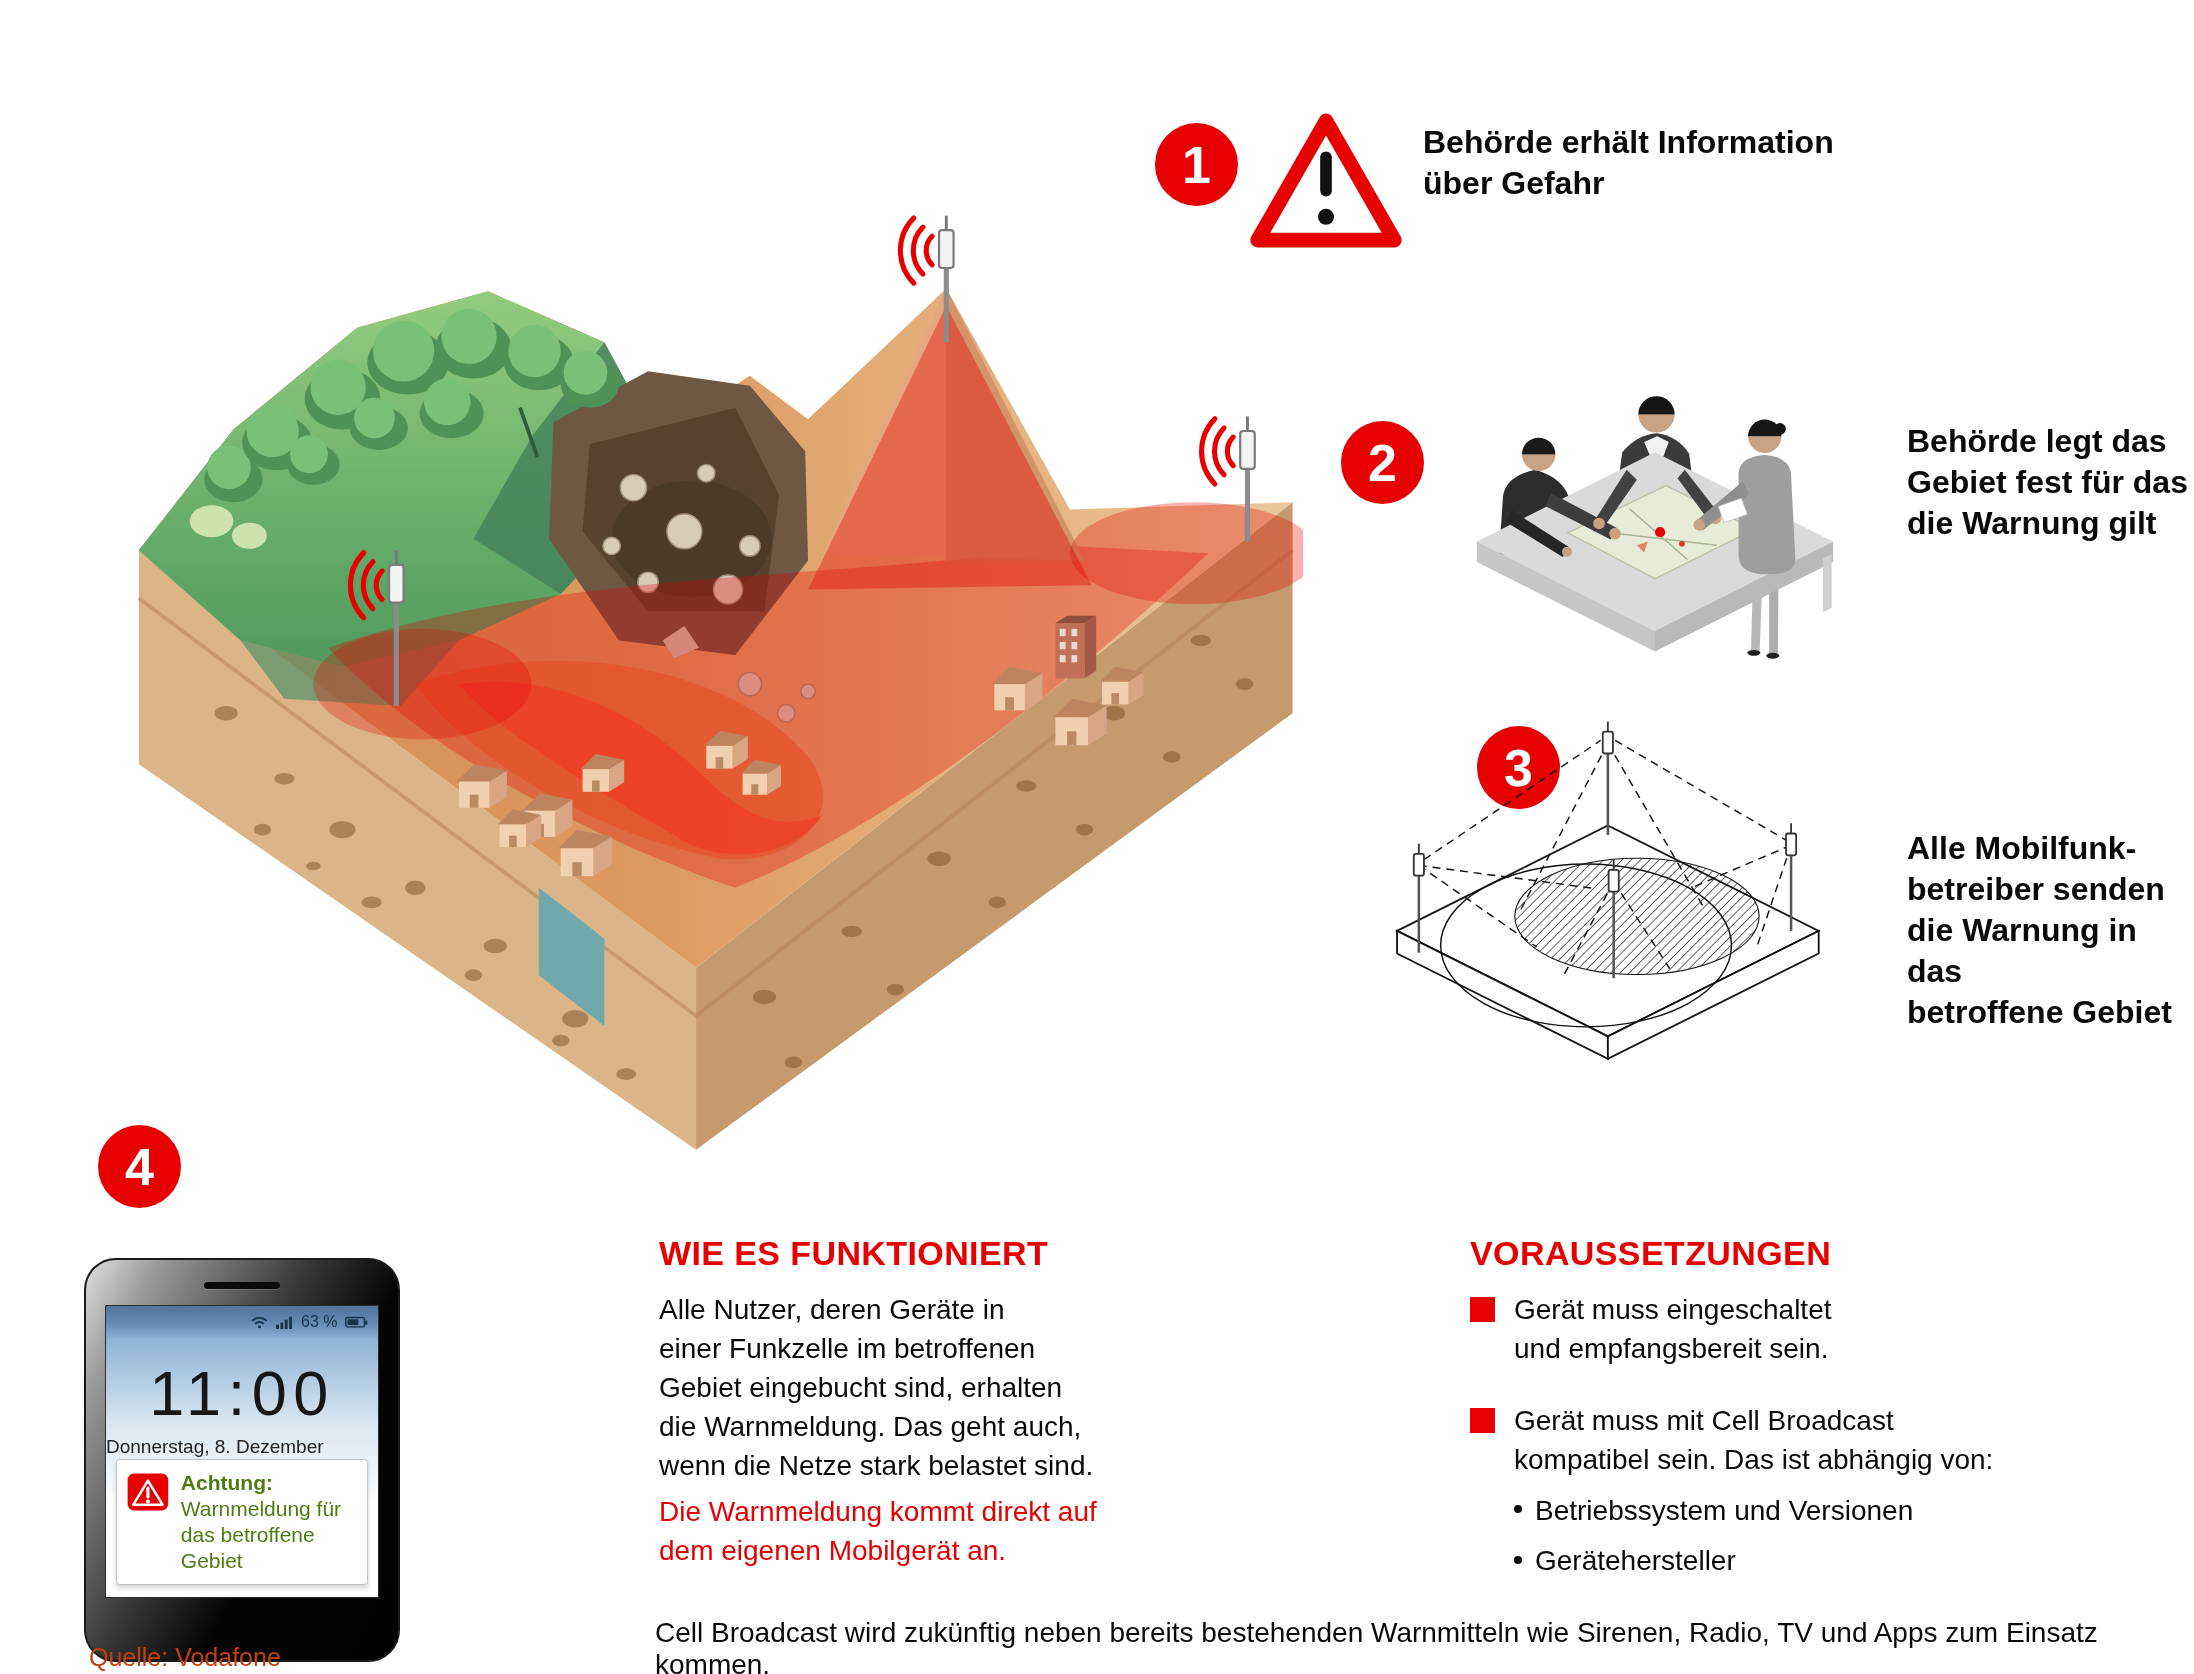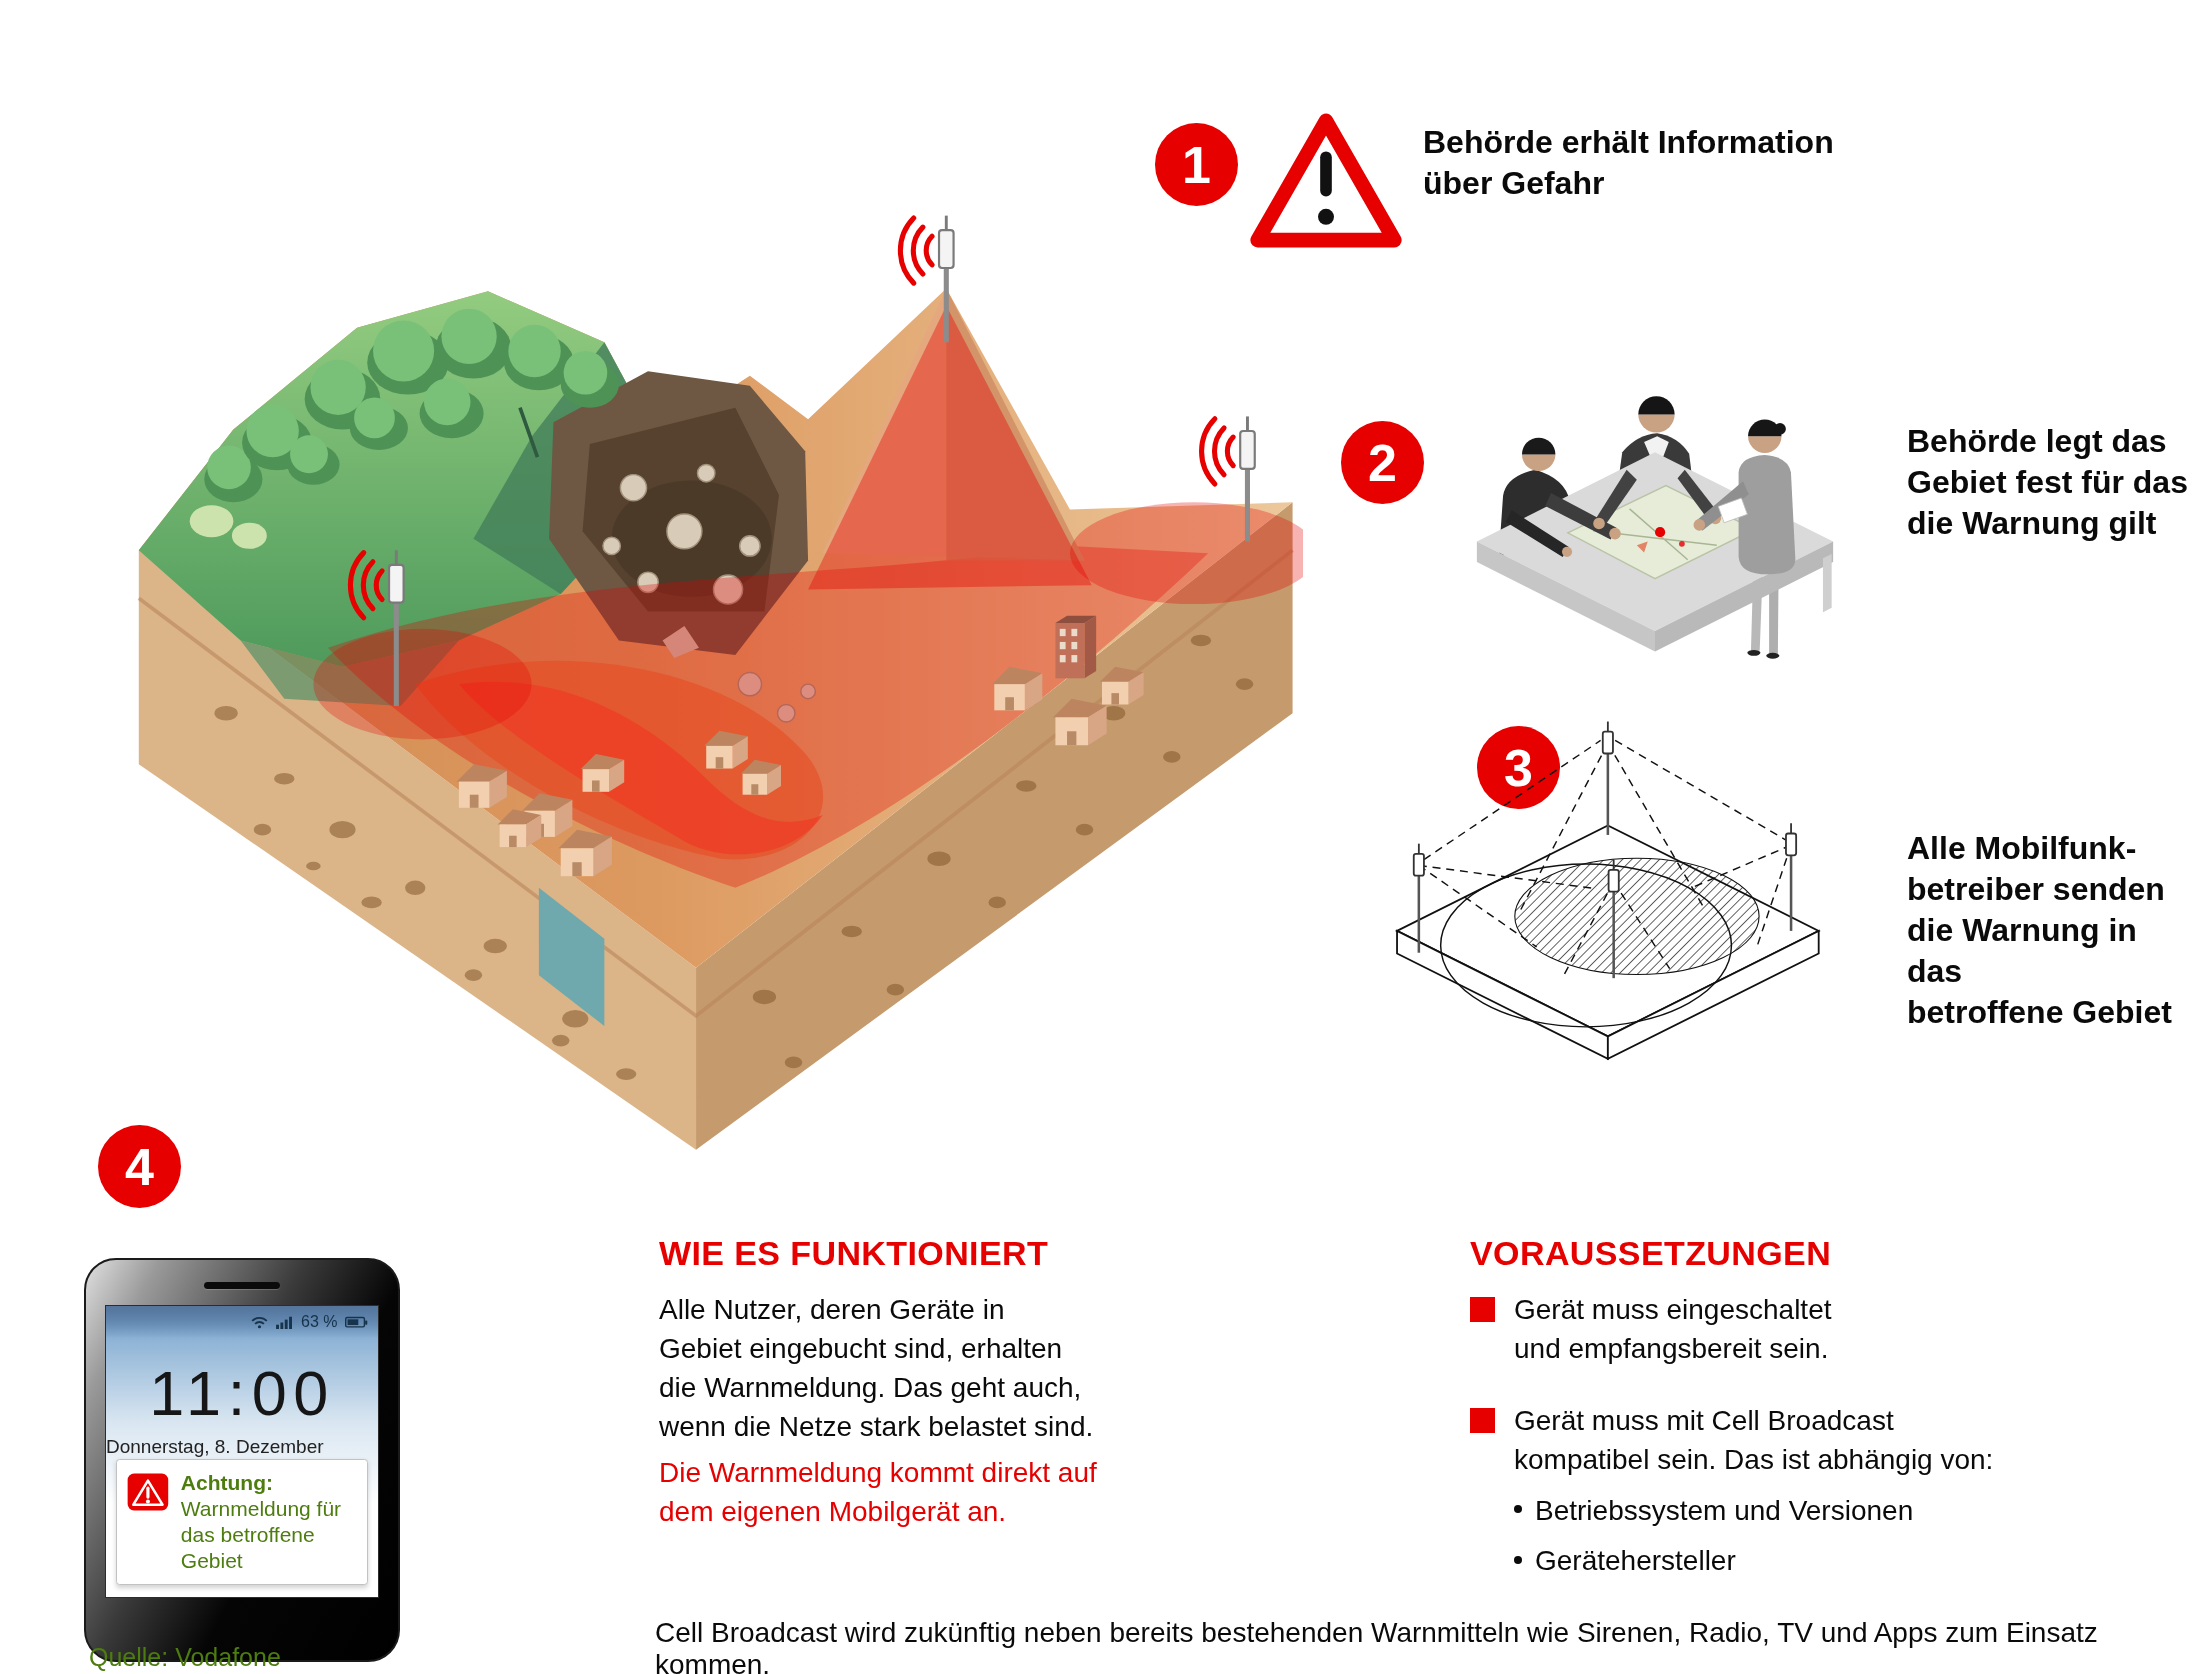--- a/index.html
+++ b/index.html
@@ -26,21 +26,21 @@
   .red-line { color:var(--red); }
   .first-red { margin-top:7.3px; }
 
   .req-col { position:absolute; font-size:28px; line-height:39px; color:#0a0a0a; }
   .req-item { display:flex; gap:19px; margin-bottom:33px; }
   .sq { width:25px; height:25px; background:var(--red); flex:0 0 25px; margin-top:6.5px; }
   .sub { display:flex; gap:13px; margin-top:11.6px; align-items:flex-start; }
   .dot { width:8px; height:8px; border-radius:50%; background:#0a0a0a; flex:0 0 8px; margin-top:14.6px; }
 
   .footer-note { position:absolute; font-size:28px; color:#0a0a0a; }
-  .source { position:absolute; font-size:25px; color:#4d7c0f; }
+  .source { position:absolute; font-size:25px; color:#c2410c; }
 
   
   .phone {
     position:absolute; left:84px; top:1234px; width:316px; height:404px;
     border-radius:32px;
     background:linear-gradient(118deg,#e0e0e0 0%, #9a9a9a 14%, #3a3a3a 42%, #050505 62%, #000 100%);
     border:2.2px solid #1a1a1a; box-sizing:border-box;margin-top:24px;
   }
   .speaker {
     position:absolute; top:22px; left:50%; transform:translateX(-50%);
@@ -405,20 +405,21 @@
           <div>Warnmeldung für</div>
           <div>das betroffene Gebiet</div>
         </div>
       </div>
     </div>
   </div>
 
   <div class="h-red" style="left:659px; top:1234px;">WIE ES FUNKTIONIERT</div>
   <div class="body-col" style="left:659px; top:1290px;">
     <div>Alle Nutzer, deren Geräte in</div>
+    <div>einer Funkzelle im betroffenen</div>
     <div>Gebiet eingebucht sind, erhalten</div>
     <div>die Warnmeldung. Das geht auch,</div>
     <div>wenn die Netze stark belastet sind.</div>
     <div class="red-line first-red">Die Warnmeldung kommt direkt auf</div>
     <div class="red-line">dem eigenen Mobilgerät an.</div>
   </div>
 
   <div class="h-red" style="left:1470px; top:1234px;">VORAUSSETZUNGEN</div>
   <div class="req-col" style="left:1470px; top:1290px;">
     <div class="req-item">

